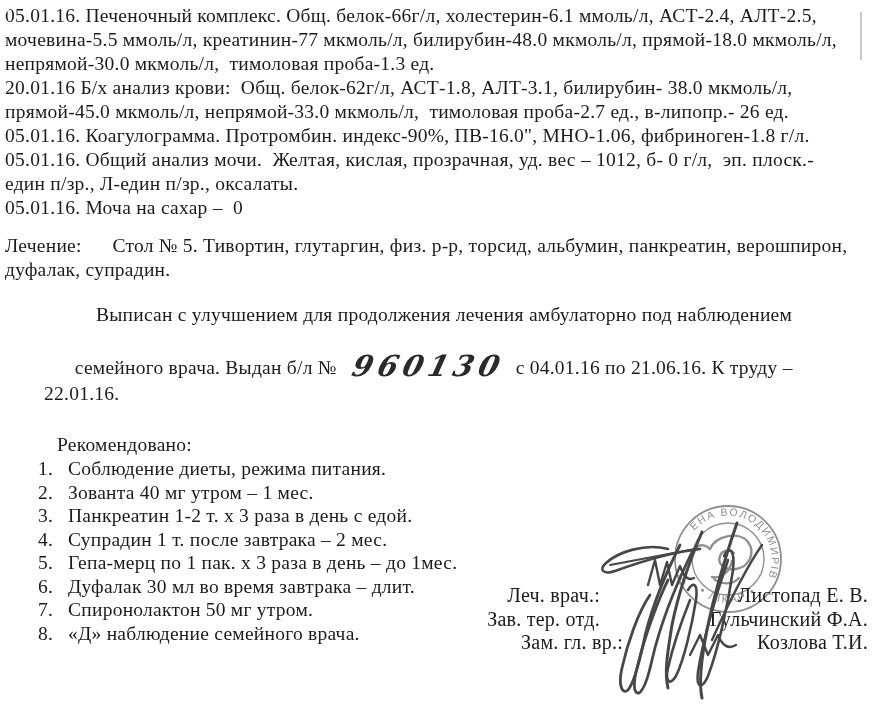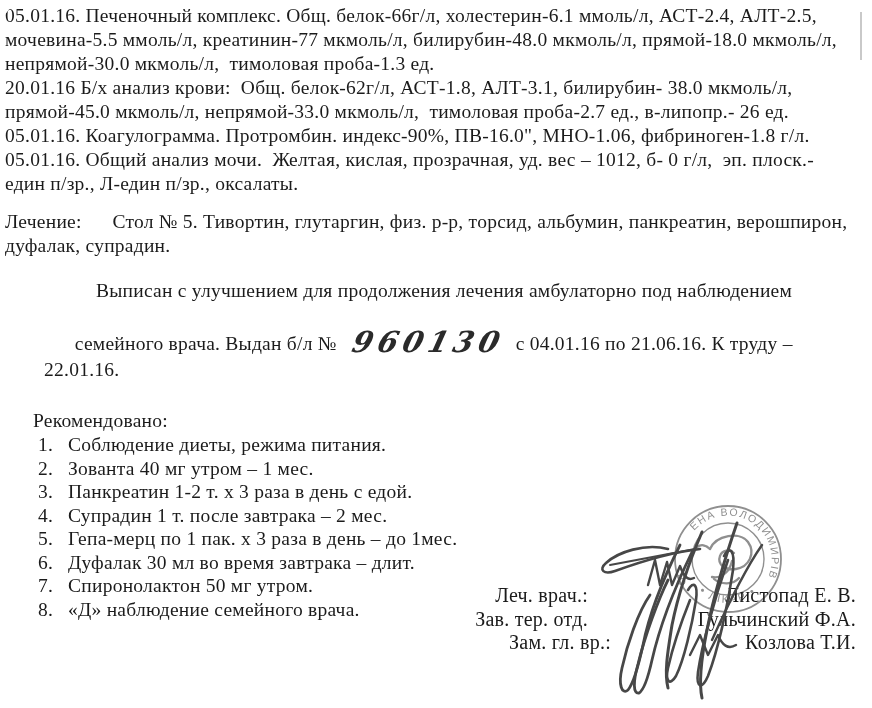--- a/index.html
+++ b/index.html
@@ -15,26 +15,26 @@
   .treatment { margin-top:14px; }
   .discharge { margin-top:21px;padding-left:39px; }
   .para-indent { text-indent:52px; }
   .bl-line { line-height:26px; }
   .handwritten {
     display:inline-block; font-family:"DejaVu Serif", serif;
     font-style:italic; font-weight:bold; font-size:29px; line-height:26px;
     letter-spacing:5px; transform:skewX(-14deg);
     margin:0 12px 0 16px; color:#2a2a2a; vertical-align:-2px;
   }
-  .rec-heading { padding-left:33px; }
+  .rec-heading { padding-left:57px; }
   .rec-row { display:flex; line-height:23.5px; }
   .rec-num { width:30px; margin-left:38px; flex:none; }
   .rec-txt { white-space:pre-wrap; }
   .signature-block {
-    position:absolute; top:584px; right:16px; width:470px; font-size:20px;
+    position:absolute; top:584px; right:4px; width:470px; font-size:20px;
     line-height:23.5px; z-index:3;
   }
   .sig-row { display:flex; justify-content:flex-end; }
   .sig-label { text-align:right; }
   .sig-label.pad { padding-right:23px; }
   .sig-name { width:245px; text-align:right; flex:none; }
   .stamp-svg { position:absolute; left:658px; top:489px; width:145px; height:145px; z-index:1; }
   .stamp-arc-text { font-family:"Liberation Sans", sans-serif; font-size:10.5px; letter-spacing:1.6px; }
   .stamp-bottom-text { font-family:"Liberation Sans", sans-serif; font-size:11px; letter-spacing:2px; }
   .stamp-frag { font-family:"Liberation Sans", sans-serif; font-size:10px; }
@@ -48,20 +48,21 @@
 
   <div class="lab-section">
     <div class="line">05.01.16. Печеночный комплекс. Общ. белок-66г/л, холестерин-6.1 ммоль/л, АСТ-2.4, АЛТ-2.5,</div>
     <div class="line">мочевина-5.5 ммоль/л, креатинин-77 мкмоль/л, билирубин-48.0 мкмоль/л, прямой-18.0 мкмоль/л,</div>
     <div class="line">непрямой-30.0 мкмоль/л,  тимоловая проба-1.3 ед.</div>
     <div class="line">20.01.16 Б/х анализ крови:  Общ. белок-62г/л, АСТ-1.8, АЛТ-3.1, билирубин- 38.0 мкмоль/л,</div>
     <div class="line">прямой-45.0 мкмоль/л, непрямой-33.0 мкмоль/л,  тимоловая проба-2.7 ед., в-липопр.- 26 ед.</div>
     <div class="line">05.01.16. Коагулограмма. Протромбин. индекс-90%, ПВ-16.0", МНО-1.06, фибриноген-1.8 г/л.</div>
     <div class="line">05.01.16. Общий анализ мочи.  Желтая, кислая, прозрачная, уд. вес – 1012, б- 0 г/л,  эп. плоск.-</div>
     <div class="line">един п/зр., Л-един п/зр., оксалаты.</div>
+    <div class="line">05.01.16. Моча на сахар –  0</div>
   </div>
 
   <div class="treatment">
     <div class="line">Лечение:      Стол № 5. Тивортин, глутаргин, физ. р-р, торсид, альбумин, панкреатин, верошпирон,</div>
     <div class="line">дуфалак, супрадин.</div>
   </div>
 
   <div class="discharge">
     <div class="line para-indent">Выписан с улучшением для продолжения лечения амбулаторно под наблюдением</div>
     <div class="line bl-line">

